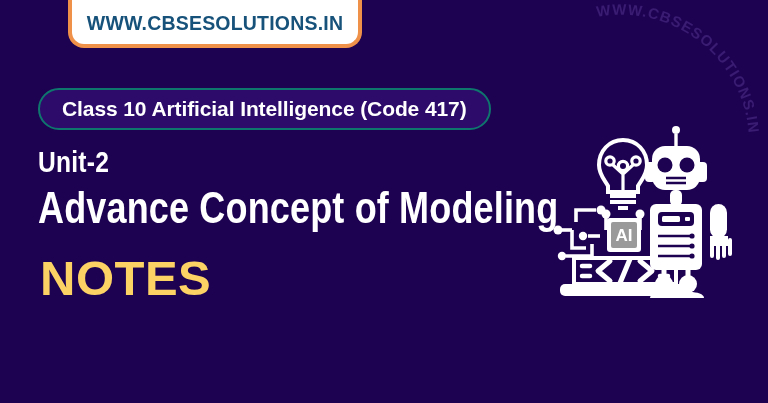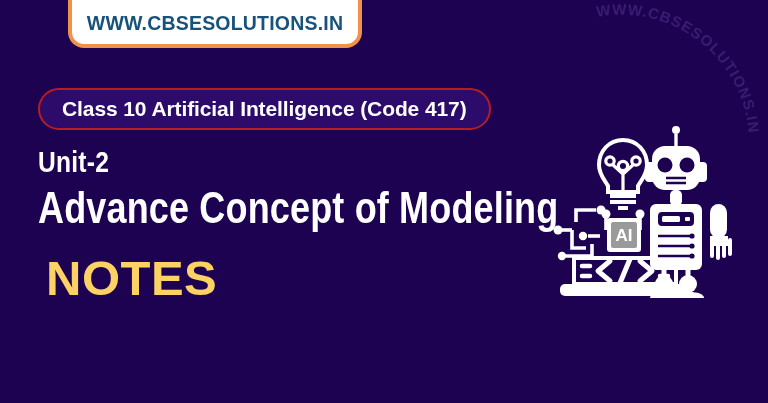--- a/index.html
+++ b/index.html
@@ -64,21 +64,21 @@
   #course-badge {
     position: absolute;
     left: 38px;
     top: 88px;
     height: 42px;
     box-sizing: border-box;
     padding: 0 22px;
     display: inline-flex;
     align-items: center;
     background: #2D0B6B;
-    border: 2px solid #b91c1c;
+    border: 2px solid #0f766e;
     border-radius: 21px;
   }
   #course-badge .badge-text {
     color: #FFFFFF;
     font-size: 21px;
     font-weight: bold;
     white-space: nowrap;
     letter-spacing: -0.1px;
   }
 
@@ -105,21 +105,21 @@
     font-weight: bold;
     font-family: "Liberation Sans Narrow", "Liberation Sans", sans-serif;
     transform: scaleX(0.80);
     transform-origin: left center;
     letter-spacing: 0.2px;
     white-space: nowrap;
     line-height: 1.05;
   }
   #notes-label {
     position: absolute;
-    left: 46px;
+    left: 40px;
     top: 250px;
     color: #FCD265;
     font-size: 49px;
     font-weight: bold;
     letter-spacing: 0.5px;
     white-space: nowrap;
     text-align: center;
   }
 
   

